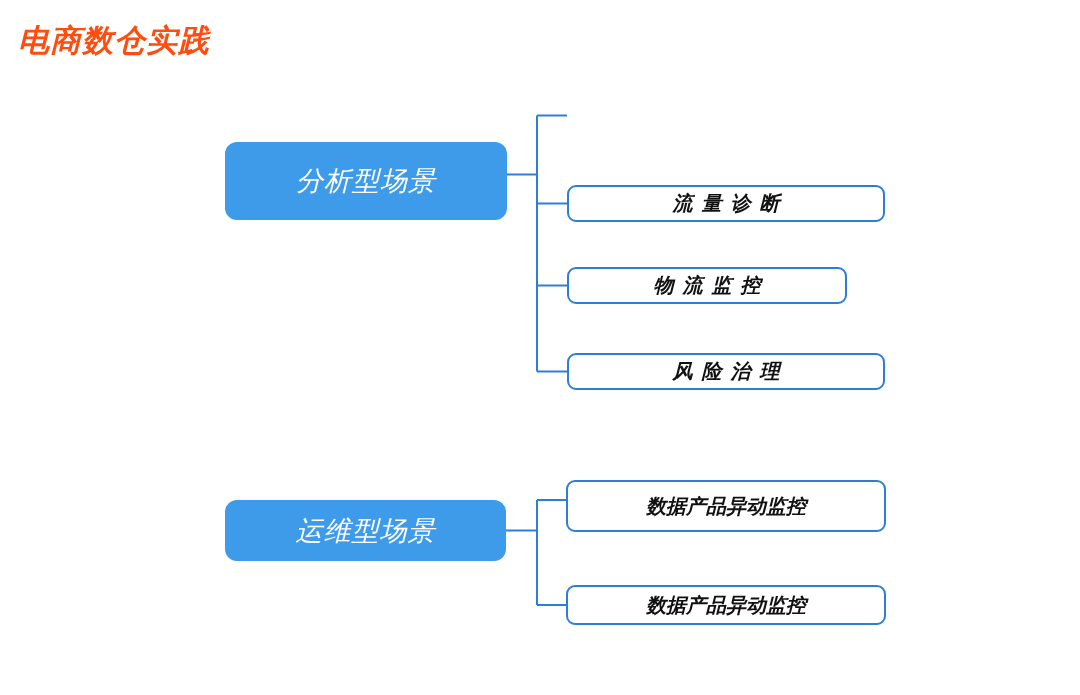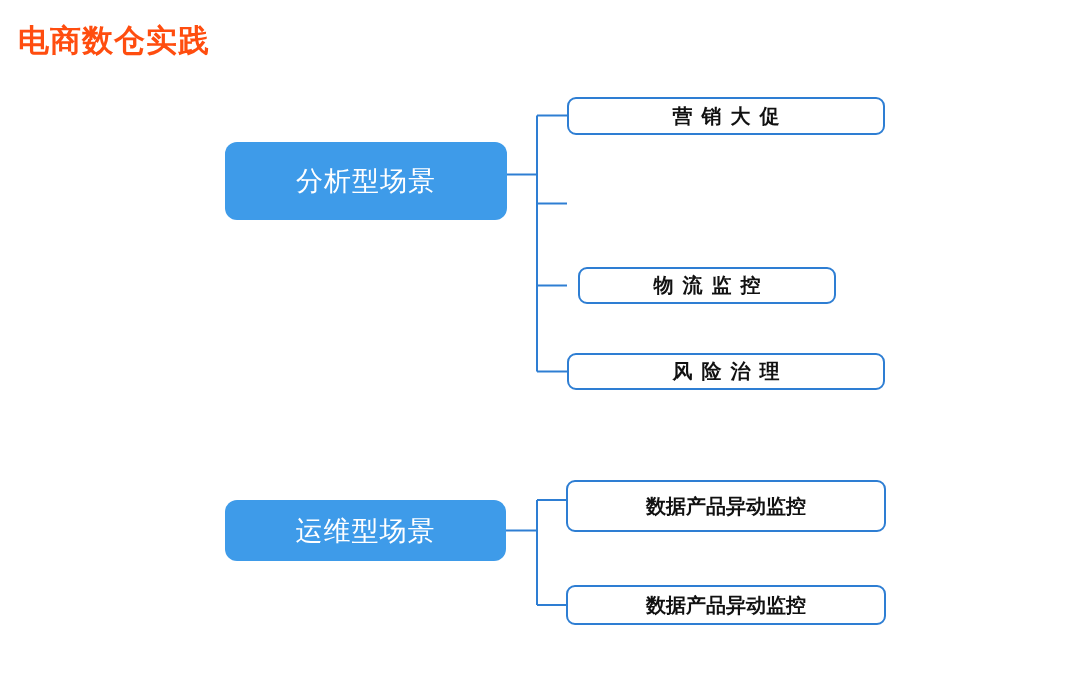--- a/index.html
+++ b/index.html
@@ -3,20 +3,21 @@
 <meta charset="utf-8">
 <style>
   html, body { margin: 0; padding: 0; background: #ffffff; }
   .canvas {
     position: relative;
     width: 1080px;
     height: 695px;
     background: #ffffff;
     font-family: "Liberation Sans", sans-serif;
     overflow: hidden;
+    font-style: italic;
   }
   .page-title {
     position: absolute;
     left: 18px;
     top: 20px;
     font-size: 31px;
     font-weight: bold;
     color: #FF4D0F;
     letter-spacing: 1px;
   }
@@ -48,21 +49,21 @@
     color: #111111;
     font-size: 20px;
     font-weight: 600;
     display: flex;
     align-items: center;
     justify-content: center;
   }
   .leaf-spaced { letter-spacing: 9px; padding-left: 9px; }
   .g1-c1 { left: 567px; top: 97px;  width: 318px; height: 38px; }
   .g1-c2 { left: 567px; top: 185px; width: 318px; height: 37px; }
-  .g1-c3 { left: 567px; top: 267px; width: 258px; height: 37px; margin-left: 11px; }
+  .g1-c3 { left: 567px; top: 267px; width: 280px; height: 37px; }
   .g1-c4 { left: 567px; top: 353px; width: 318px; height: 37px; }
   .g2-c1 { left: 566px; top: 480px; width: 320px; height: 52px; }
   .g2-c2 { left: 566px; top: 585px; width: 320px; height: 40px; }
 </style>
 </head>
 <body>
 
 <div class="canvas">
 
   <div class="page-title">电商数仓实践</div>
@@ -79,22 +80,22 @@
 
       <path d="M506,530.5 L537,530.5"></path>
       <path d="M537,500 L537,605"></path>
       <path d="M537,500 L566,500"></path>
       <path d="M537,605 L566,605"></path>
     </g>
   </svg>
 
   <div class="parent-node parent-1">分析型场景</div>
 
-  <div class="leaf-node leaf-spaced g1-c1">营销大促</div>
 
+  <div class="leaf-node leaf-spaced g1-c2">流量诊断</div>
 
   <div class="leaf-node leaf-spaced g1-c3">物流监控</div>
 
   <div class="leaf-node leaf-spaced g1-c4">风险治理</div>
 
   <div class="parent-node parent-2">运维型场景</div>
 
   <div class="leaf-node g2-c1">数据产品异动监控</div>
 
   <div class="leaf-node g2-c2">数据产品异动监控</div>

